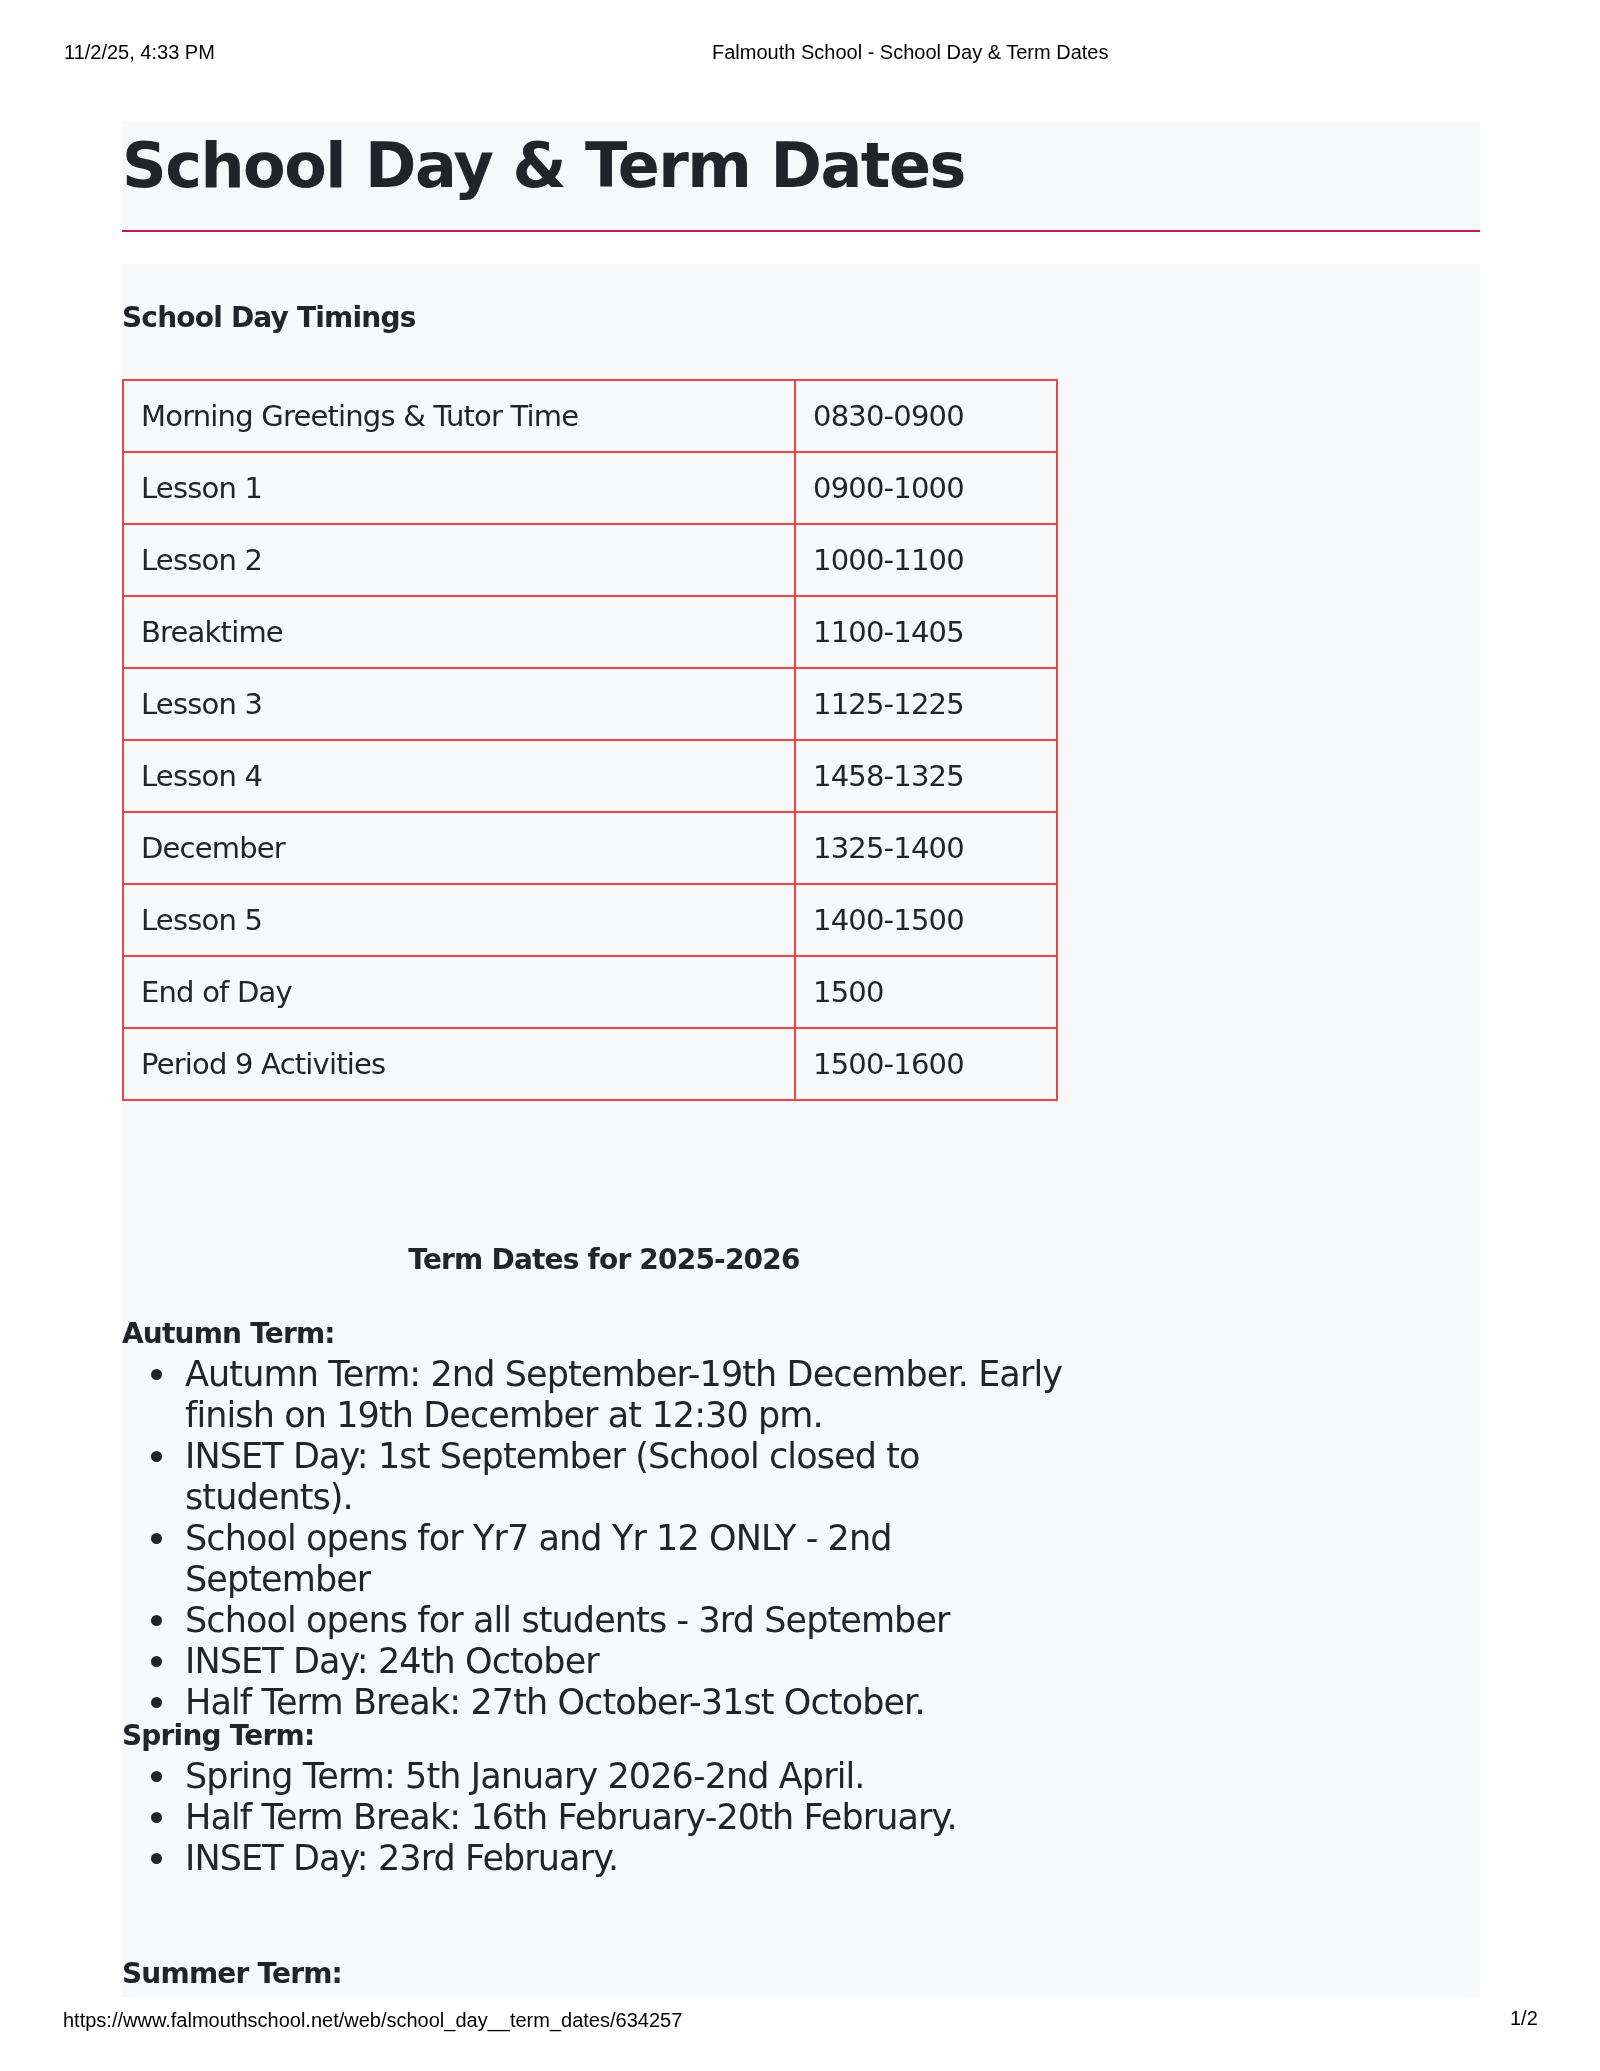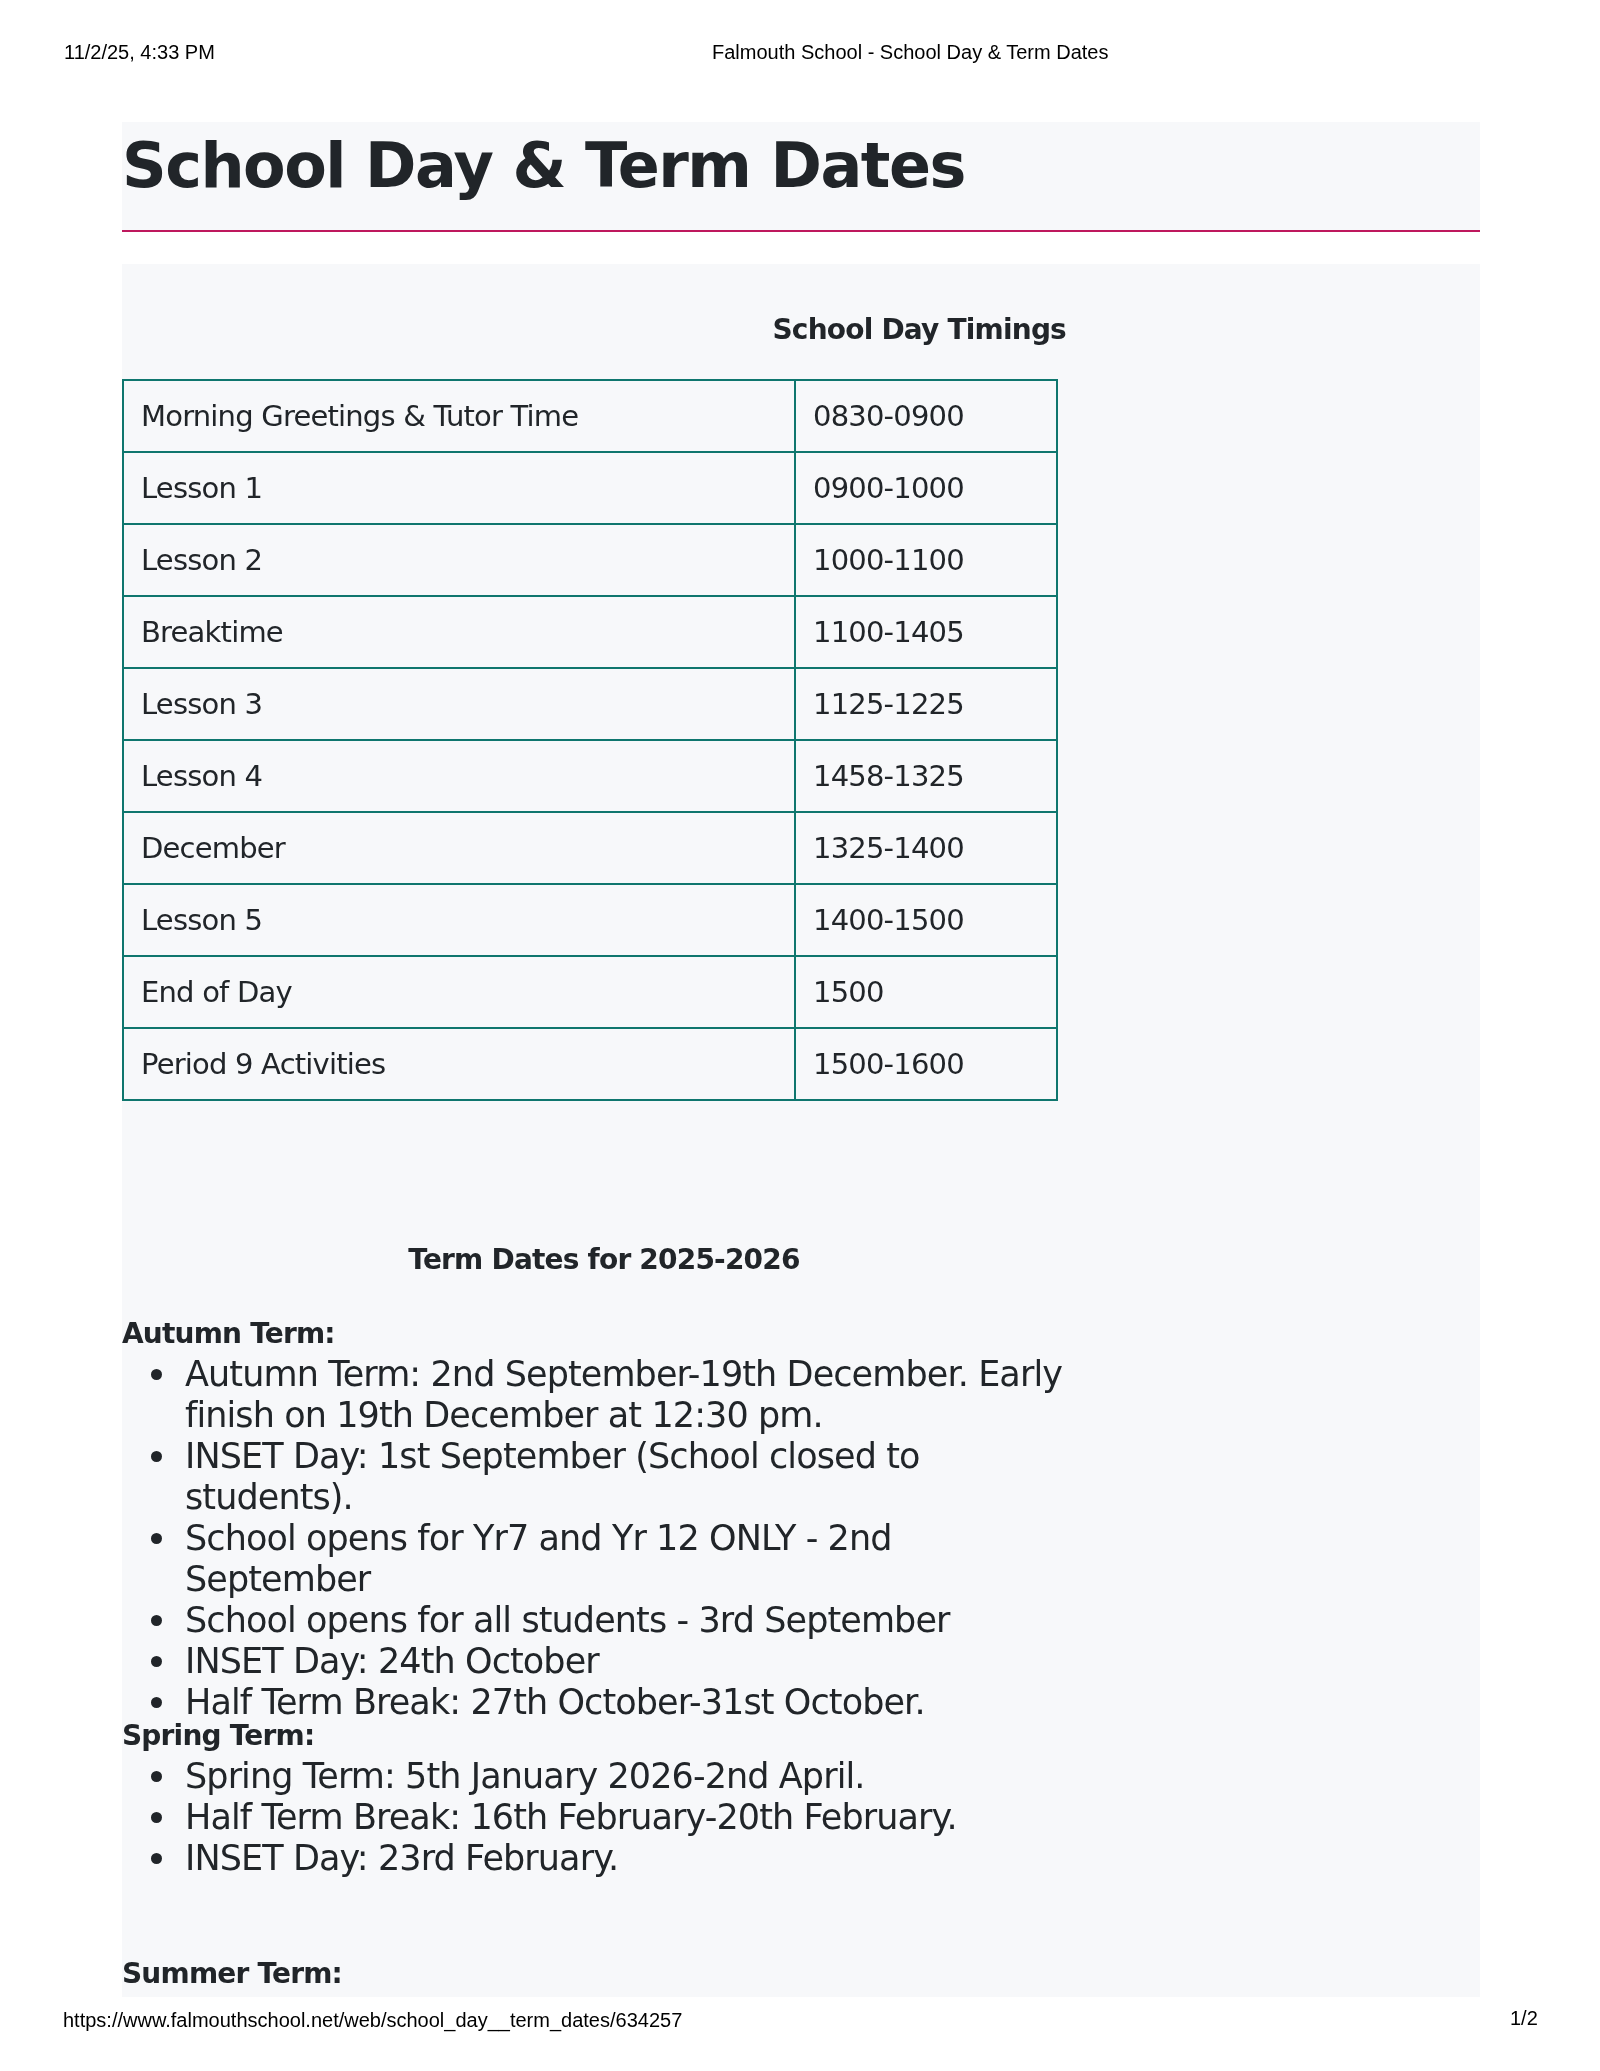--- a/index.html
+++ b/index.html
@@ -57,37 +57,37 @@
       top: 264px;
       width: 1358px;
       height: 1733px;
       background: #f7f8fa;
     }
     .timings-heading {
       position: absolute;
       left: 0;
       width: 932px;
       top: 34px;
-      text-align: right;
+      text-align: left;
       font-weight: bold;
       font-size: 28px;
       line-height: 40px;
       letter-spacing: -0.8px;
-      margin: 12px;
+      margin: 0;
     }
     .timings-table {
       position: absolute;
       left: 0;
       top: 115px;
       width: 932px;
       border-collapse: collapse;
       table-layout: fixed;
     }
     .timings-table td {
-      border: 2px solid #0f766e;
+      border: 2px solid #ef4444;
       height: 70px;
       padding: 0 17px;
       font-size: 29px;
       letter-spacing: -0.8px;
       color: #212529;
       vertical-align: middle;
       white-space: nowrap;
     }
     .timings-table td.col-activity { width: 636px; }
     .timings-table td.col-time { width: 226px; }

